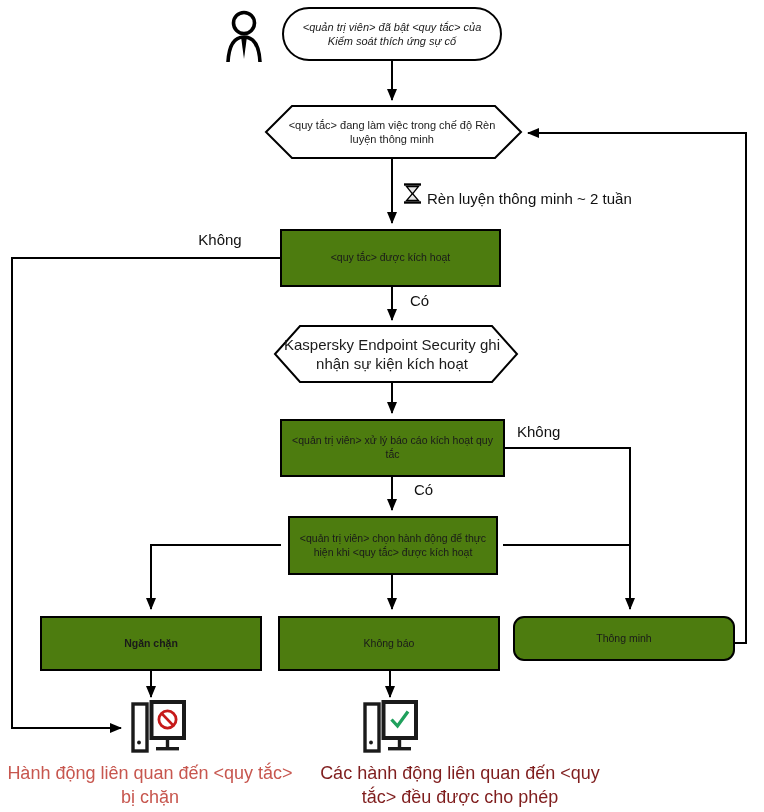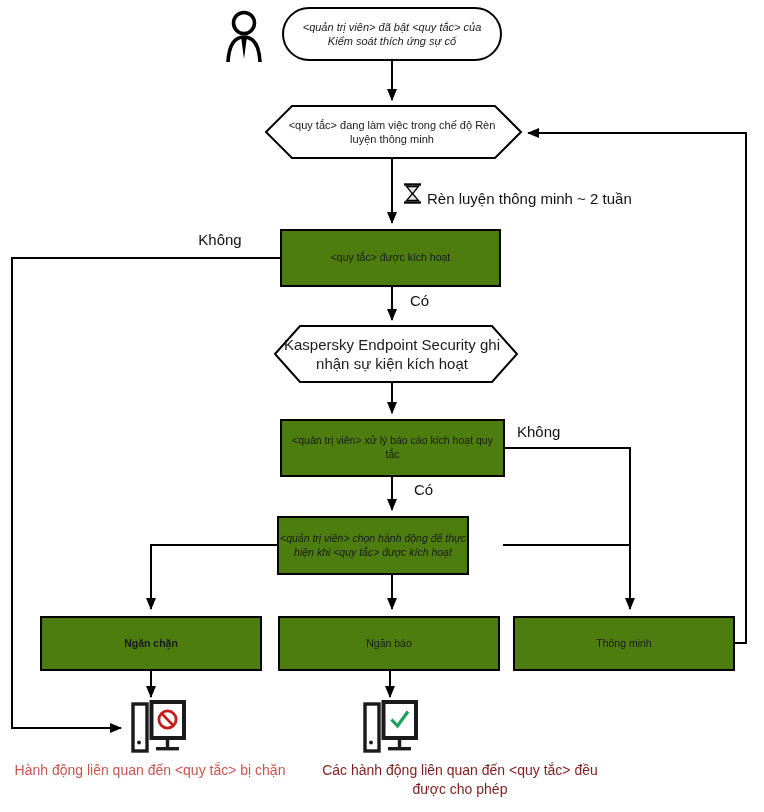--- a/index.html
+++ b/index.html
@@ -29,21 +29,21 @@
     position:absolute;
     font-size:15px;color:#111111;
     text-align:center;
   }
   .note-label{
     position:absolute;
     font-size:15px;color:#111111;white-space:nowrap;
   }
   .caption{
     position:absolute;
-    font-size:14px;line-height:1.35;text-align:center;
+    font-size:18px;line-height:1.35;text-align:center;
   }
 </style>
 </head>
 <body>
 
 <div class="canvas">
 
   <svg class="layer" width="764" height="812" viewBox="0 0 764 812">
     <defs>
       <marker id="arrow" markerUnits="userSpaceOnUse" markerWidth="14" markerHeight="12" refX="11" refY="5" orient="auto">
@@ -115,33 +115,33 @@
   <div class="box" style="left:280px;top:229px;width:221px;height:58px;">
     <span>&lt;quy tắc&gt; được kích hoạt</span>
   </div>
 
   <div class="node-text" style="left:279px;top:327px;width:226px;height:54px;">Kaspersky Endpoint Security ghi nhận sự kiện kích hoạt</div>
 
   <div class="box" style="left:280px;top:419px;width:225px;height:58px;">
     <span style="max-width:208px;">&lt;quản trị viên&gt; xử lý báo cáo kích hoạt quy tắc</span>
   </div>
 
-  <div class="box" style="left:277px;top:516px;width:192px;height:59px;font-style:italic;">
+  <div class="box" style="left:288px;top:516px;width:210px;height:59px;">
     <span style="max-width:200px;">&lt;quản trị viên&gt; chọn hành động để thực hiện khi &lt;quy tắc&gt; được kích hoạt</span>
   </div>
 
   <div class="box" style="left:40px;top:616px;width:222px;height:55px;font-weight:bold;">
     <span>Ngăn chặn</span>
   </div>
 
   <div class="box" style="left:278px;top:616px;width:222px;height:55px;">
-    <span>Ngăn báo</span>
+    <span>Không báo</span>
   </div>
 
-  <div class="box" style="left:513px;top:616px;width:222px;height:55px;">
+  <div class="box" style="left:513px;top:616px;width:222px;height:45px;border-radius:11px;">
     <span>Thông minh</span>
   </div>
 
   <div class="edge-label" style="left:183px;top:231px;width:74px;">Không</div>
 
   <div class="edge-label" style="left:410px;top:292px;width:40px;text-align:left;">Có</div>
 
   <div class="edge-label" style="left:517px;top:423px;width:60px;text-align:left;">Không</div>
 
   <div class="edge-label" style="left:414px;top:481px;width:40px;text-align:left;">Có</div>

